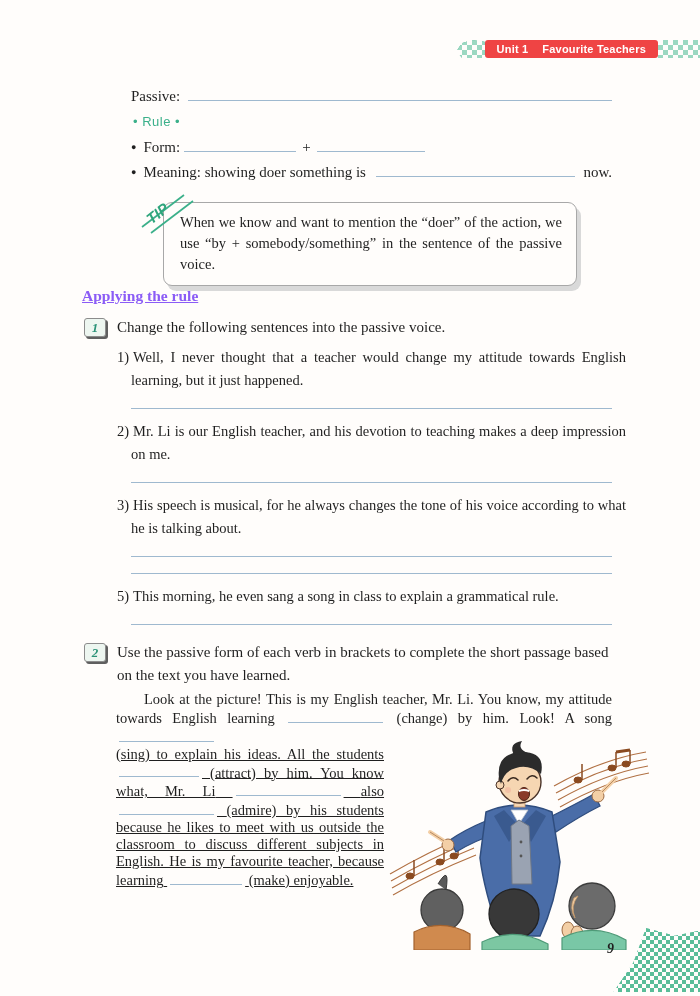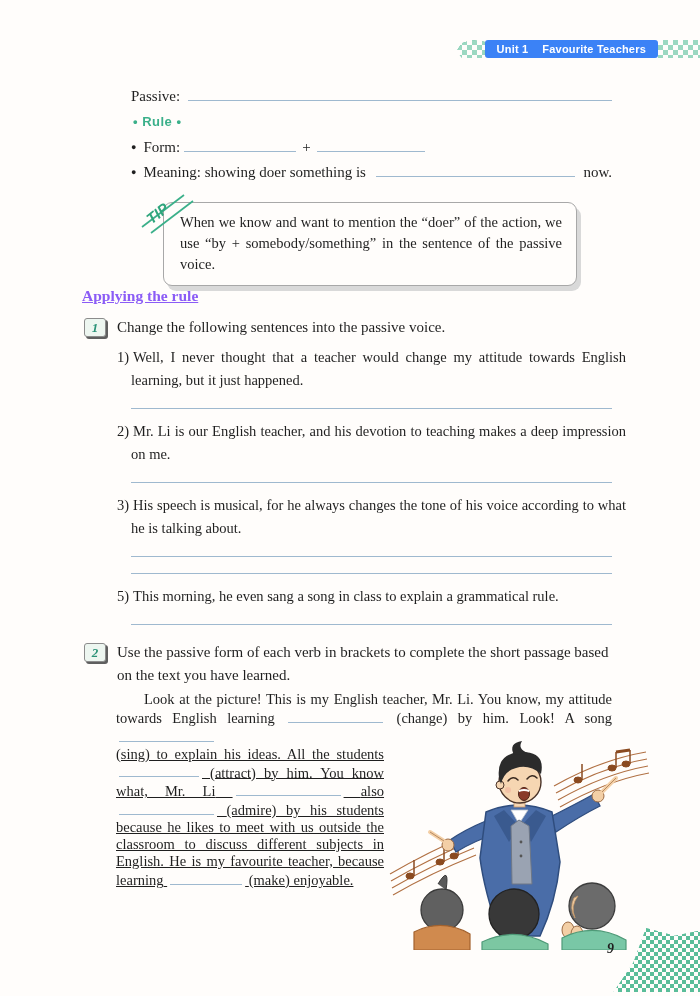--- a/index.html
+++ b/index.html
@@ -11,33 +11,33 @@
   .banner{position:absolute;top:40px;right:0;display:flex;align-items:center;height:18px;}
   .checker{
     height:18px;
     background:
       conic-gradient(#9bd8c1 25%, transparent 0 50%, #9bd8c1 0 75%, transparent 0) 5px 5px/10px 10px,
       conic-gradient(#35ab84 25%, transparent 0 50%, #35ab84 0 75%, transparent 0) 0 0/10px 10px;
   }
   .checker-left{width:28px;clip-path:polygon(0 62%,18% 18%,55% 0,100% 10%,100% 100%,20% 100%);}
   .checker-right{width:42px;}
   .banner-pill{
-    background:#3b82f6;color:#fff;border-radius:3px;height:18px;display:flex;align-items:center;
+    background:#ef4444;color:#fff;border-radius:3px;height:18px;display:flex;align-items:center;
     padding:0 12px;font-family:"Liberation Sans",sans-serif;font-size:11px;font-weight:bold;gap:14px;
     letter-spacing:.2px;white-space:nowrap;
   }
   
   .rule-block{position:absolute;top:86px;left:131px;width:481px;font-size:15px;}
   .row{display:flex;align-items:baseline;}
   .blank{display:inline-block;border-bottom:1px solid #9fb9cf;height:0.95em;vertical-align:baseline;}
   .grow{flex:1;}
   .w112{width:112px;margin:0 4px;}
   .w108{width:108px;margin:0 4px;}
   .rule-title{
-    margin:9px 0 7px 2px;font-family:"Liberation Sans",sans-serif;font-weight:bold;
+    margin:9px 0 7px 2px;font-family:"Liberation Sans",sans-serif;font-weight:normal;
     color:#3bb08a;font-size:13px;letter-spacing:.5px;
   }
   .bullet{font-size:9px;margin-right:7px;position:relative;top:-2px;}
   .form-row{margin-bottom:6px;}
   .plus{margin:0 2px;}
   .meaning-row .lbl{margin-right:6px;}
   .meaning-row .grow{margin:0 8px 0 4px;}
   .passive-row .lbl{margin-right:8px;}
   
   .tip-box{

